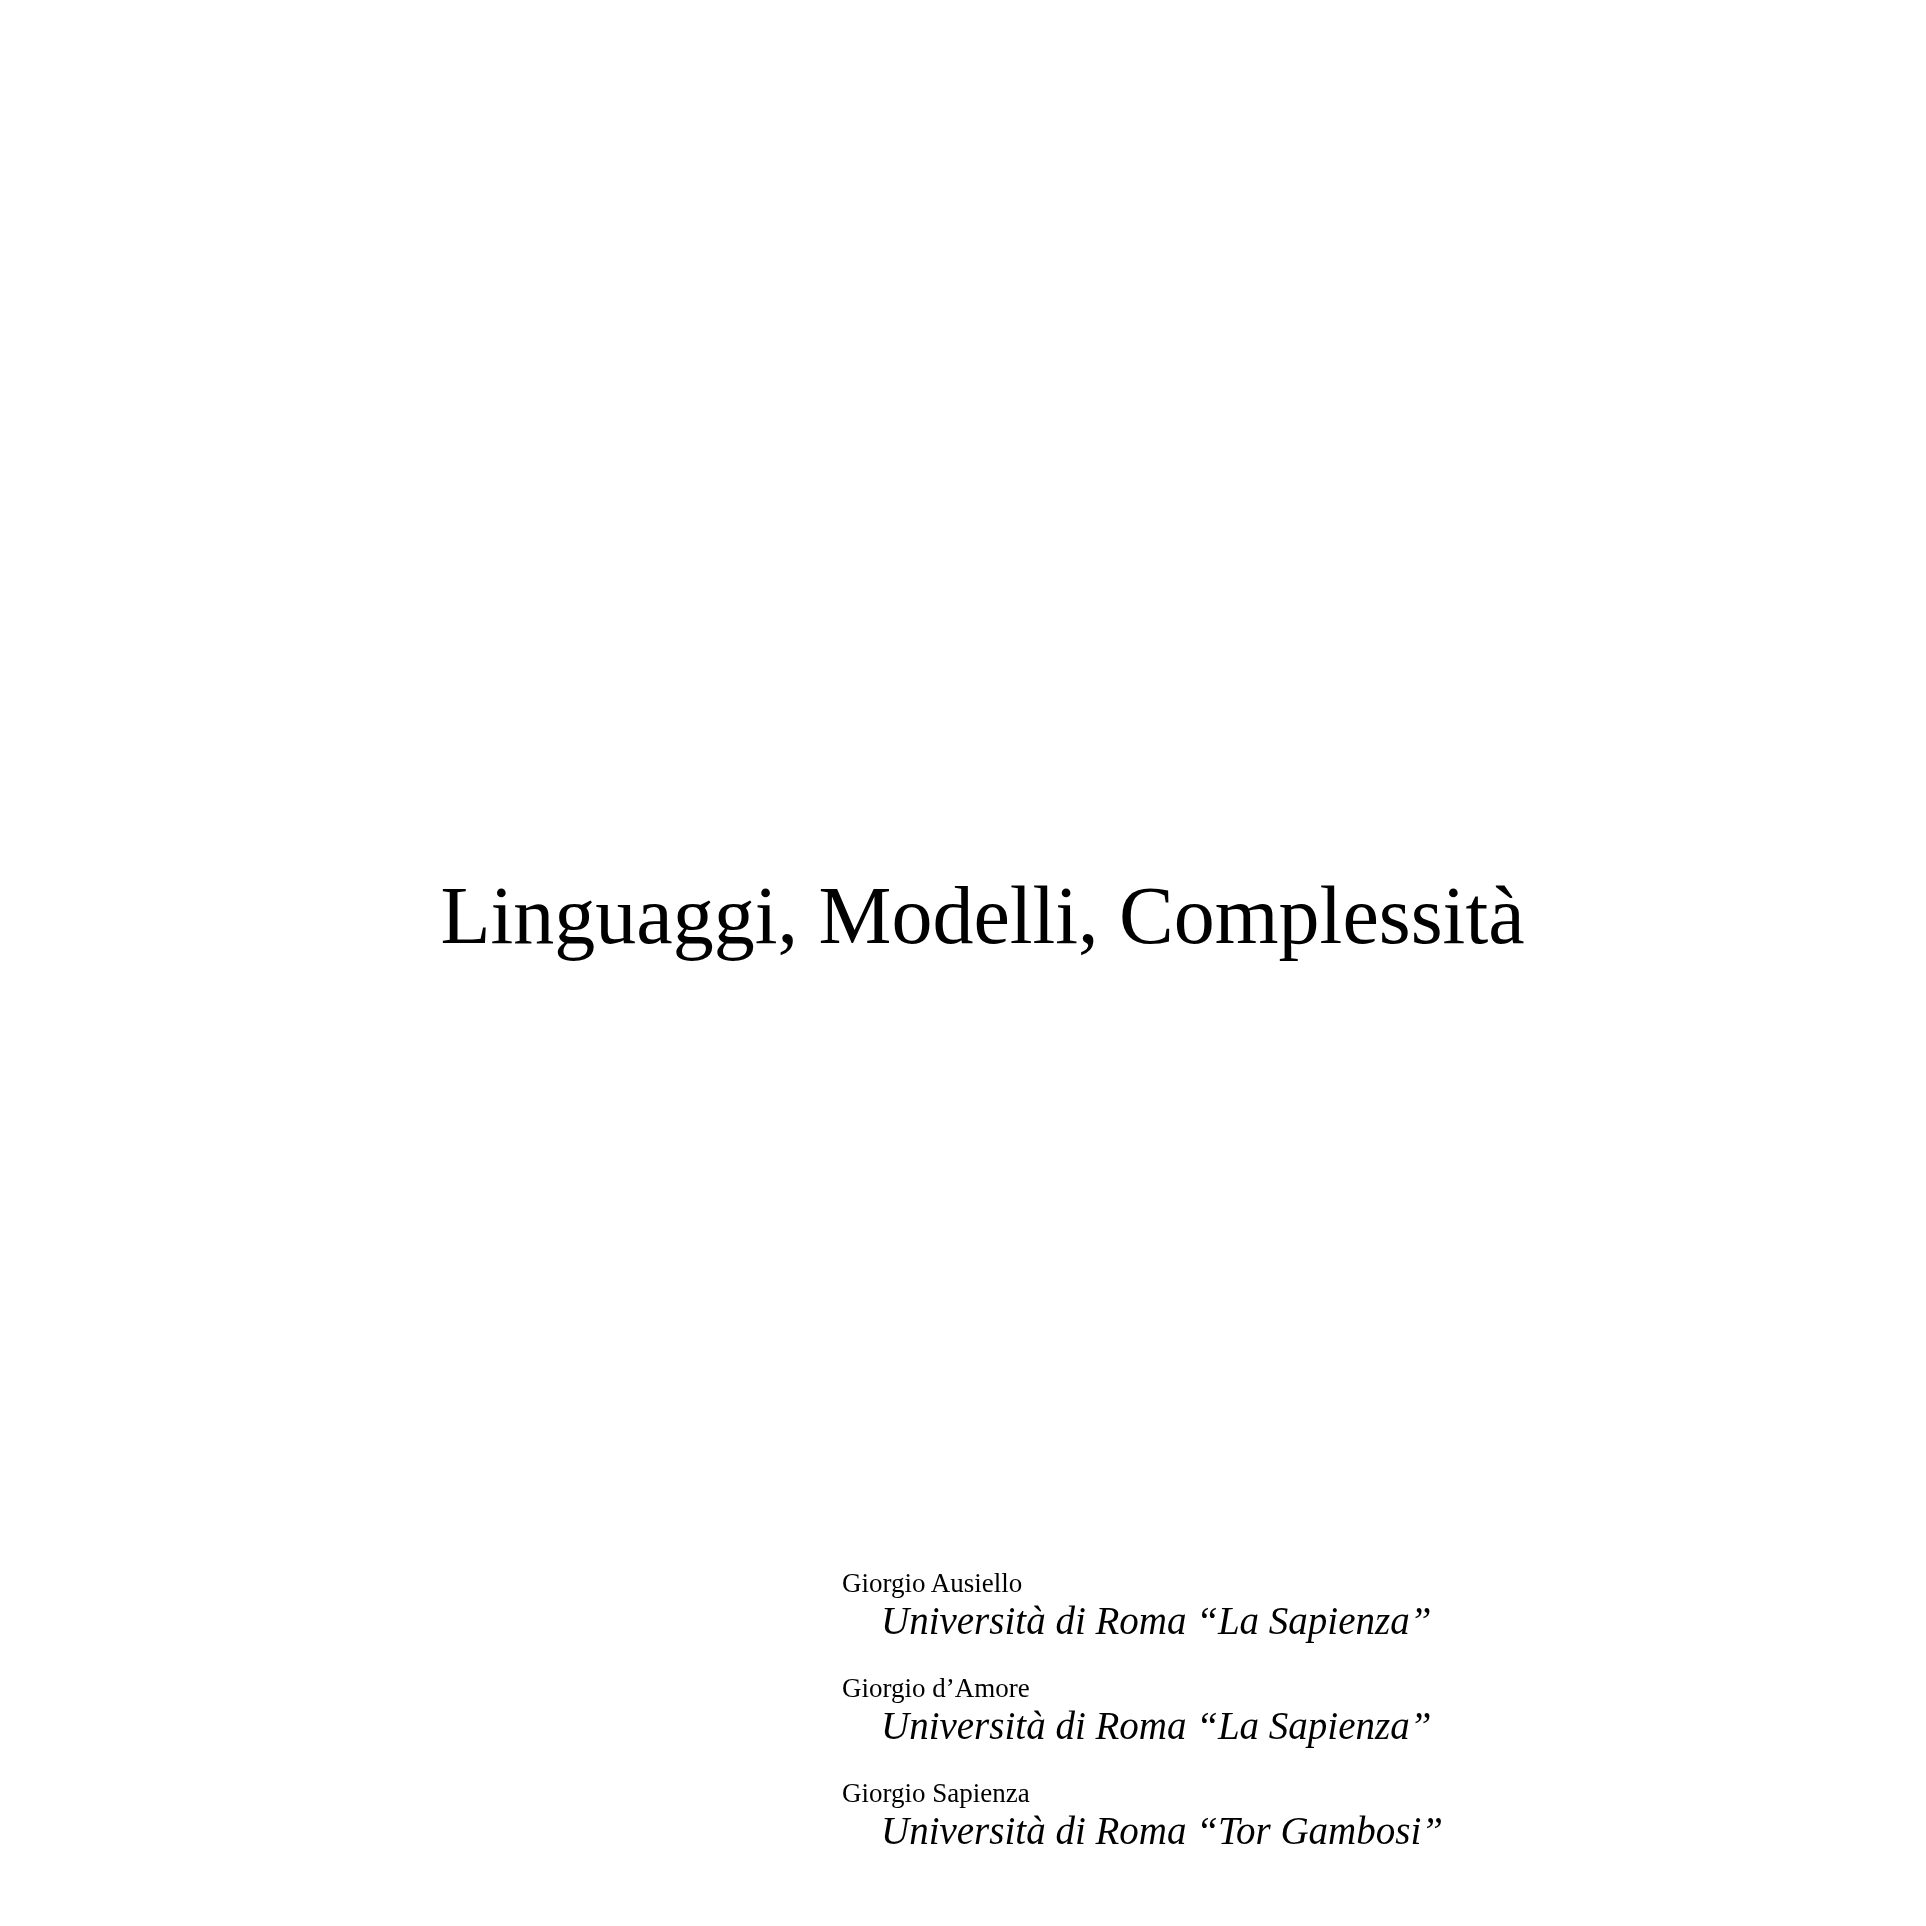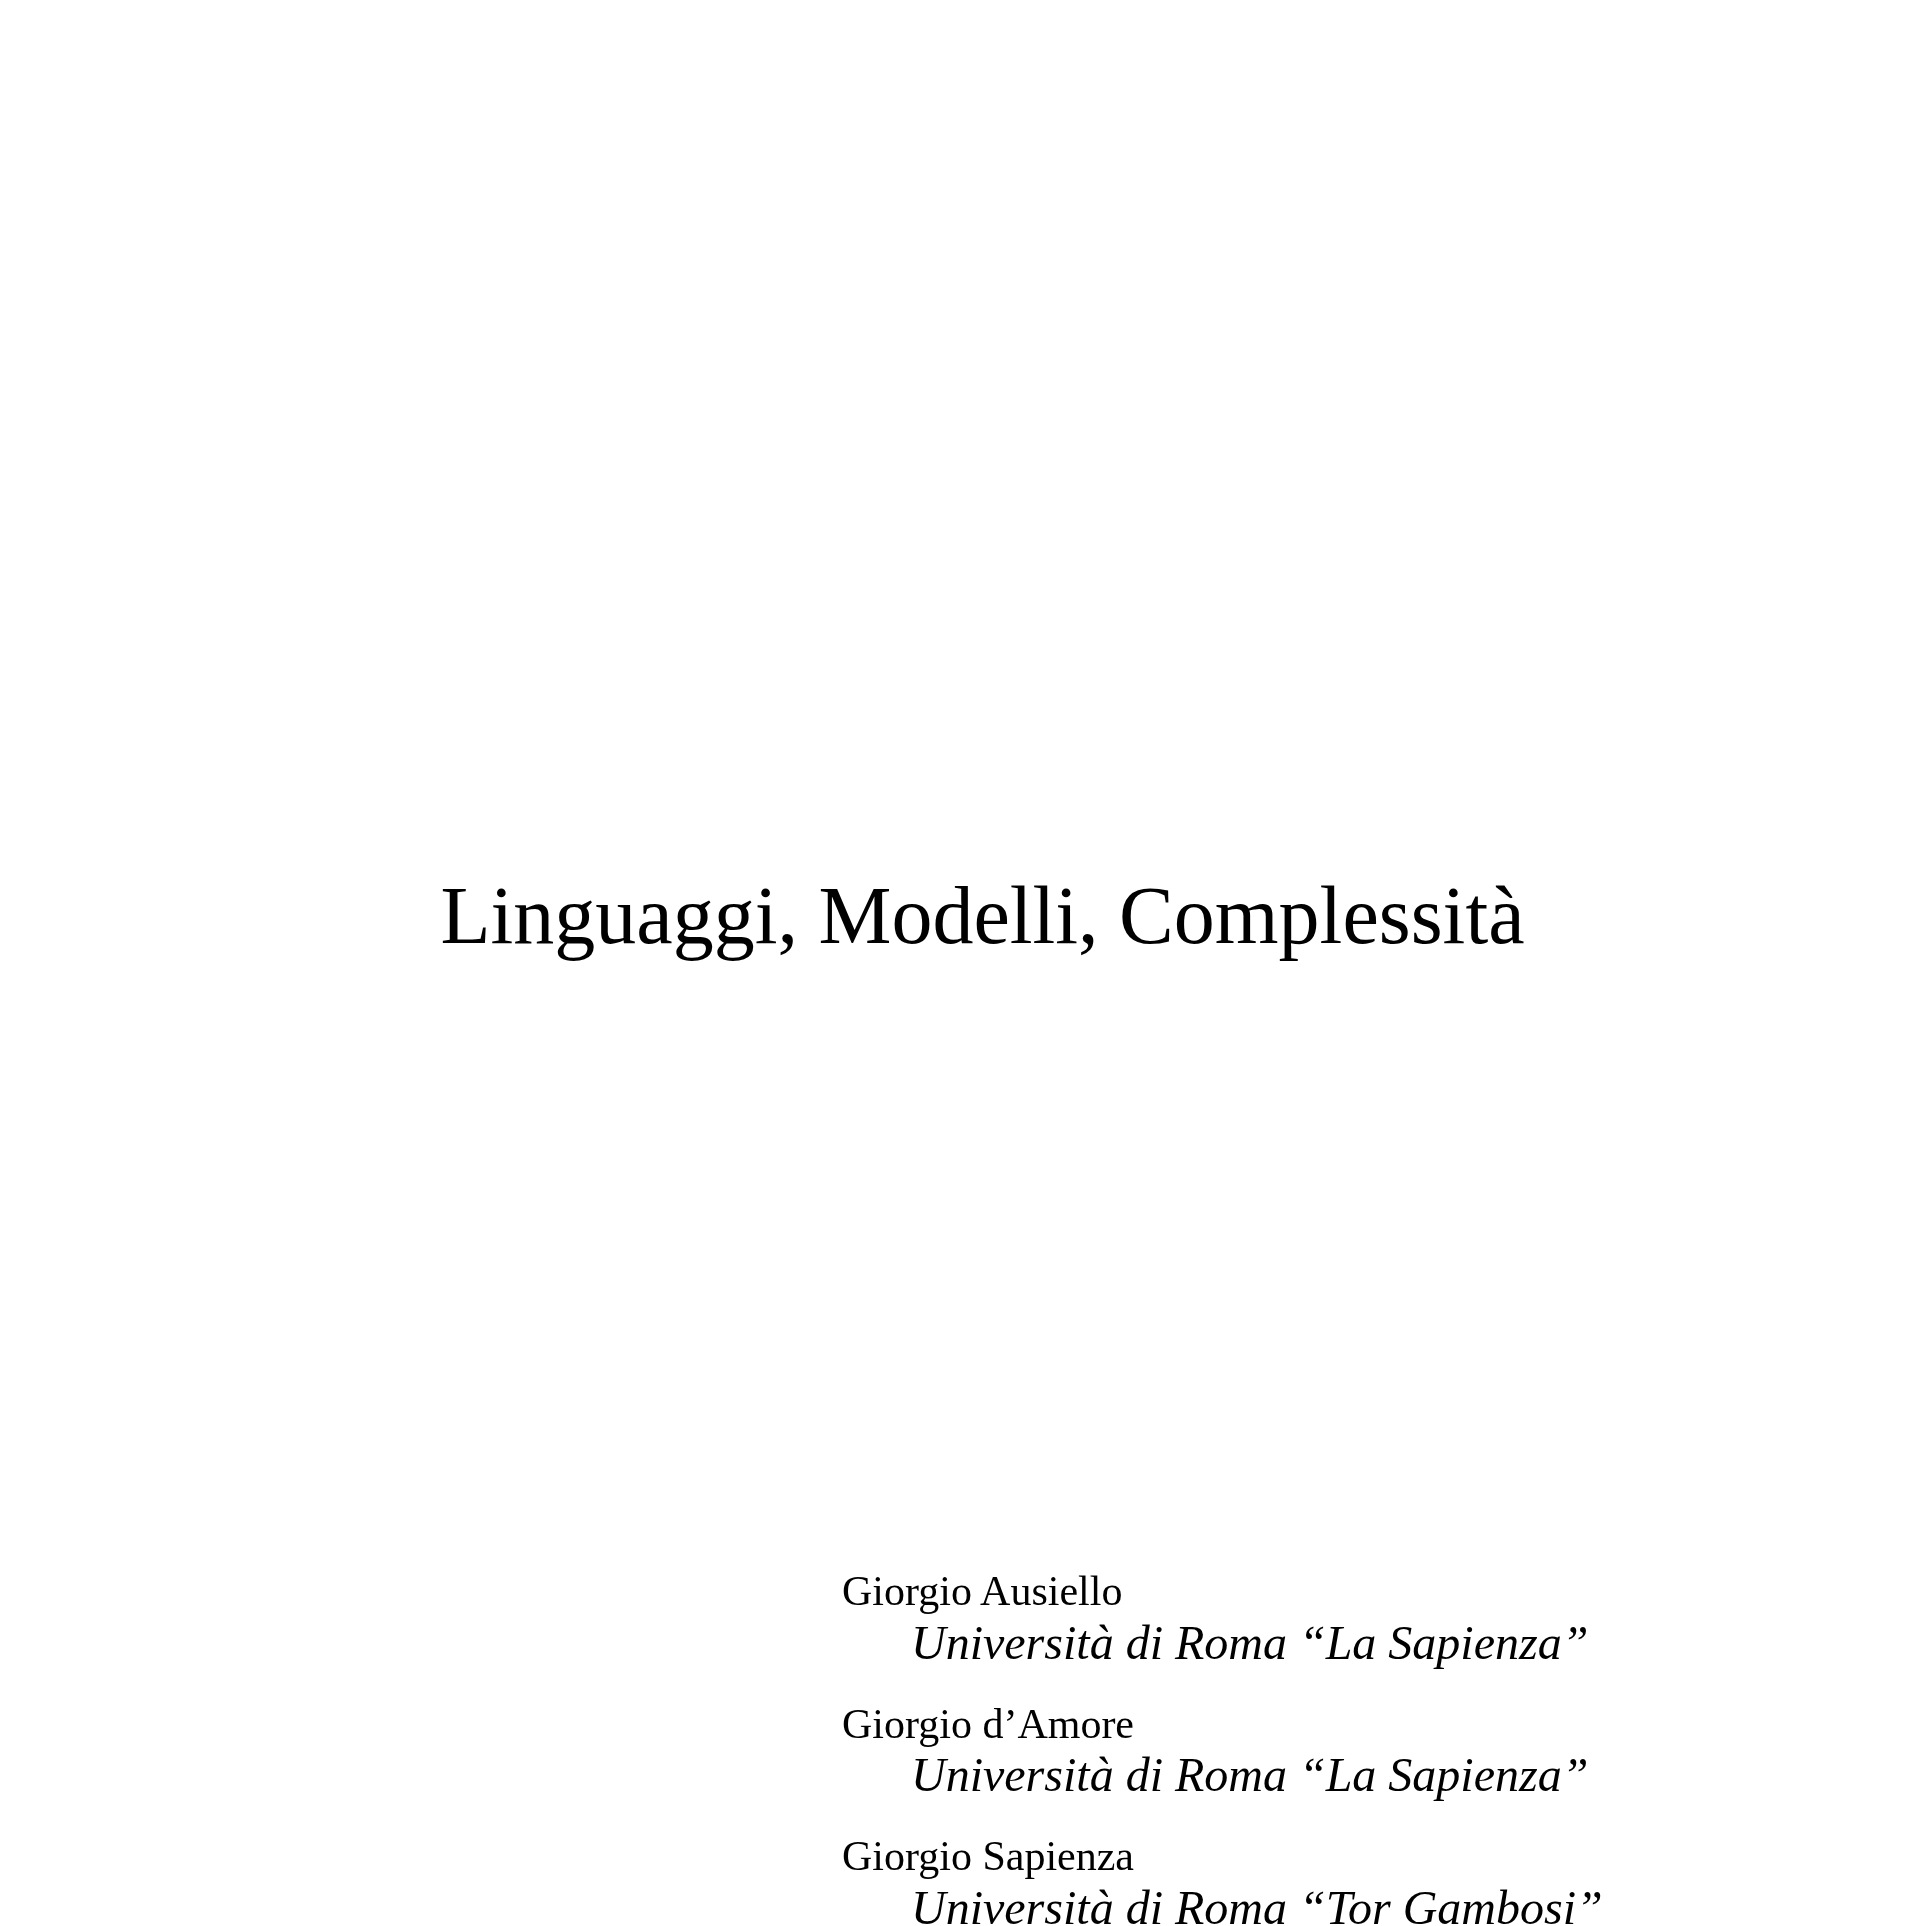--- a/index.html
+++ b/index.html
@@ -30,29 +30,29 @@
   }
   .authors {
     position: absolute;
     left: 842px;
     top: 1568px;
   }
   .author-entry {
     margin-bottom: 30px;
   }
   .author-name {
-    font-size: 42px;
+    font-size: 27px;
     line-height: 1.14;
     white-space: nowrap;
   }
   .author-affiliation {
-    font-size: 48px;
+    font-size: 39px;
     font-style: italic;
     line-height: 1.14;
-    margin-left: 69px;
+    margin-left: 39px;
     white-space: nowrap;
   }
 </style>
 </head>
 <body>
 
 <div class="page">
 
   <h1 class="book-title">Linguaggi, Modelli, Complessità</h1>
 

